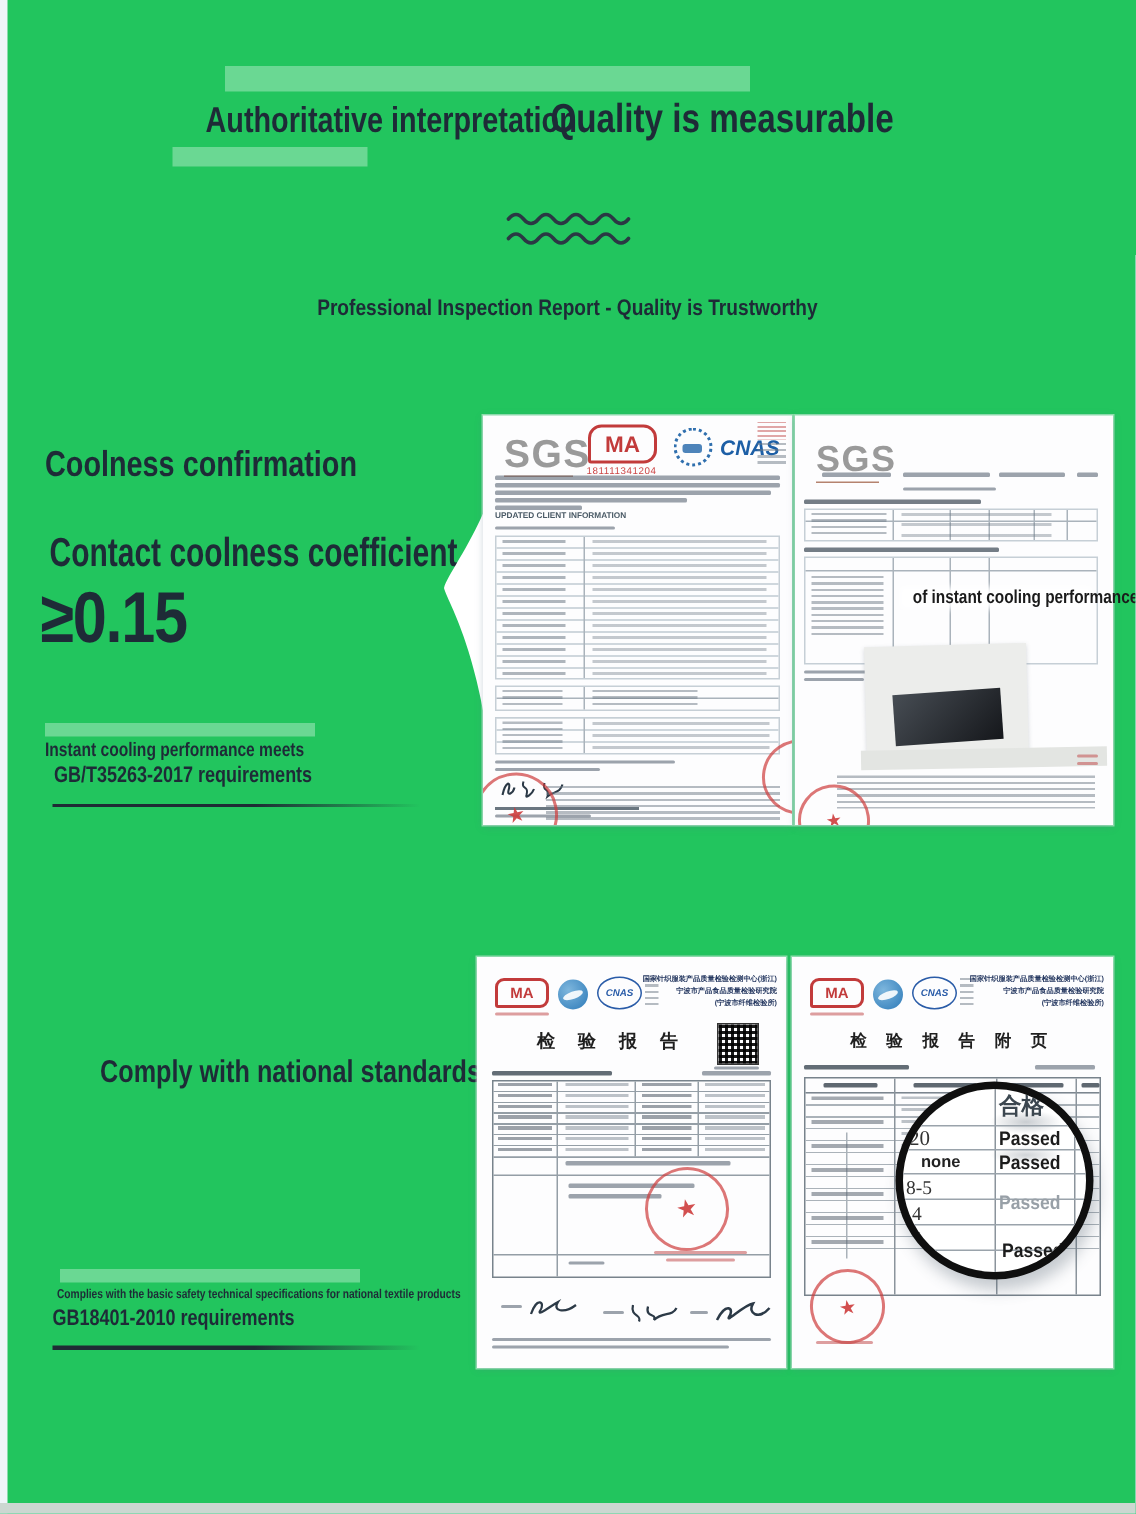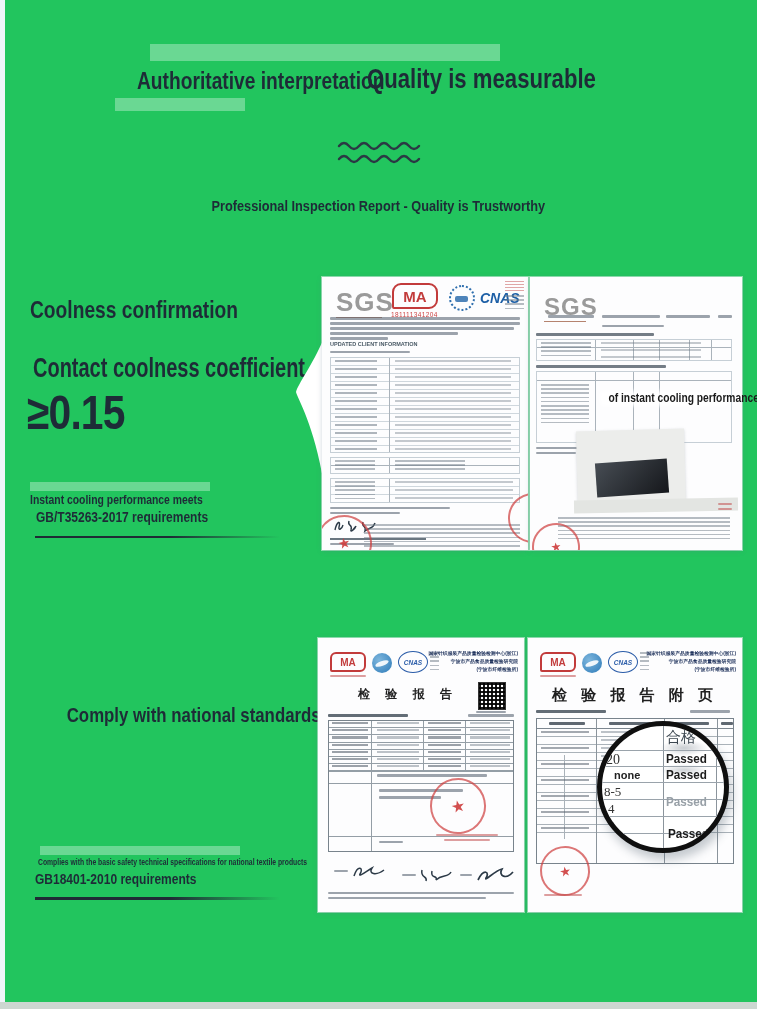--- a/index.html
+++ b/index.html
@@ -274,21 +274,21 @@
       <div class="abs" style="left:3px;top:8px;width:14px;height:5px;background:#fff;border-radius:50%;transform:rotate(-20deg);opacity:.9;"></div>
     </div>
     <div class="abs" style="left:80px;top:13px;width:30px;height:22px;border:1.5px solid #2a5ca8;border-radius:50%;box-sizing:border-box;display:flex;align-items:center;justify-content:center;font-size:6.5px;font-weight:bold;font-style:italic;color:#2a5ca8;">CNAS</div>
     <div class="txtrows" style="left:112px;top:14px;width:9px;height:18px;"></div>
     <div class="abs" style="left:116px;top:12px;width:92px;text-align:right;font-size:4.8px;font-weight:bold;color:#22355e;line-height:1.7;overflow:hidden;">
       <div>国家针织服装产品质量检验检测中心(浙江)</div>
       <div>宁波市产品食品质量检验研究院</div>
       <div>(宁波市纤维检验所)</div>
     </div>
 
-    <div class="abs" style="left:20px;top:48px;width:174px;text-align:center;font-size:15px;font-weight:bold;letter-spacing:5px;color:#1f1f1f;">检 验 报 告 附 页</div>
+    <div class="abs" style="left:20px;top:48px;width:174px;text-align:center;font-size:11px;font-weight:bold;letter-spacing:5px;color:#1f1f1f;">检 验 报 告 附 页</div>
 
     <div class="bar" style="left:8px;top:72px;width:70px;background:rgba(60,72,84,.8);"></div>
     <div class="bar" style="left:162px;top:72px;width:40px;"></div>
 
     <div class="tbl2" style="left:8px;top:80px;width:198px;height:146px;">
       <div class="hl" style="left:0;top:9px;width:196px;background:#7c868f;"></div>
       <div class="abs" style="left:0;top:10px;width:196px;height:110px;background-image:repeating-linear-gradient(to bottom,transparent 0 7px,#aab2b9 7px 8px);"></div>
       <div class="vl" style="left:59px;top:0;height:144px;background:#8b949c;"></div>
       <div class="vl" style="left:127px;top:0;height:144px;background:#8b949c;"></div>
       <div class="vl" style="left:180px;top:0;height:144px;background:#8b949c;"></div>
@@ -312,21 +312,21 @@
     <div class="abs" style="left:58px;top:38px;width:48px;height:12px;background:radial-gradient(closest-side,rgba(120,130,140,.35),transparent);"></div>
     <div class="vl" style="left:61px;top:0;height:122px;background:#8b949c;"></div>
     <div class="vl" style="left:114px;top:0;height:122px;background:#8b949c;"></div>
     <div class="hl" style="left:0;top:24px;width:122px;background:#9aa3ab;"></div>
     <div class="hl" style="left:0;top:40px;width:122px;background:#9aa3ab;"></div>
     <div class="hl" style="left:0;top:56px;width:122px;background:#9aa3ab;"></div>
     <div class="hl" style="left:0;top:73px;width:122px;background:#9aa3ab;"></div>
     <div class="hl" style="left:0;top:90px;width:122px;background:#9aa3ab;"></div>
     <div class="hl" style="left:0;top:107px;width:122px;background:#9aa3ab;"></div>
 
-    <div class="abs" style="left:64px;top:2px;font-size:15px;color:#3c4750;">合格</div>
+    <div class="abs" style="left:64px;top:2px;font-size:15px;color:#3c4750;font-weight:bold;">合格</div>
 
     <div class="abs serifnum" style="left:4px;top:26px;font-size:14px;">20</div>
     <div class="abs" style="left:64px;top:25px;font-size:13px;"><span class="passed">Passed</span></div>
 
     <div class="abs" style="left:12px;top:43px;font-size:11px;font-weight:bold;color:#222;">none</div>
     <div class="abs" style="left:64px;top:41px;font-size:13px;"><span class="passed">Passed</span></div>
 
     <div class="abs serifnum" style="left:2px;top:58px;font-size:13px;">8-5</div>
     <div class="abs" style="left:64px;top:68px;font-size:13px;"><span class="passed" style="color:#98a0a7;">Passed</span></div>
 

